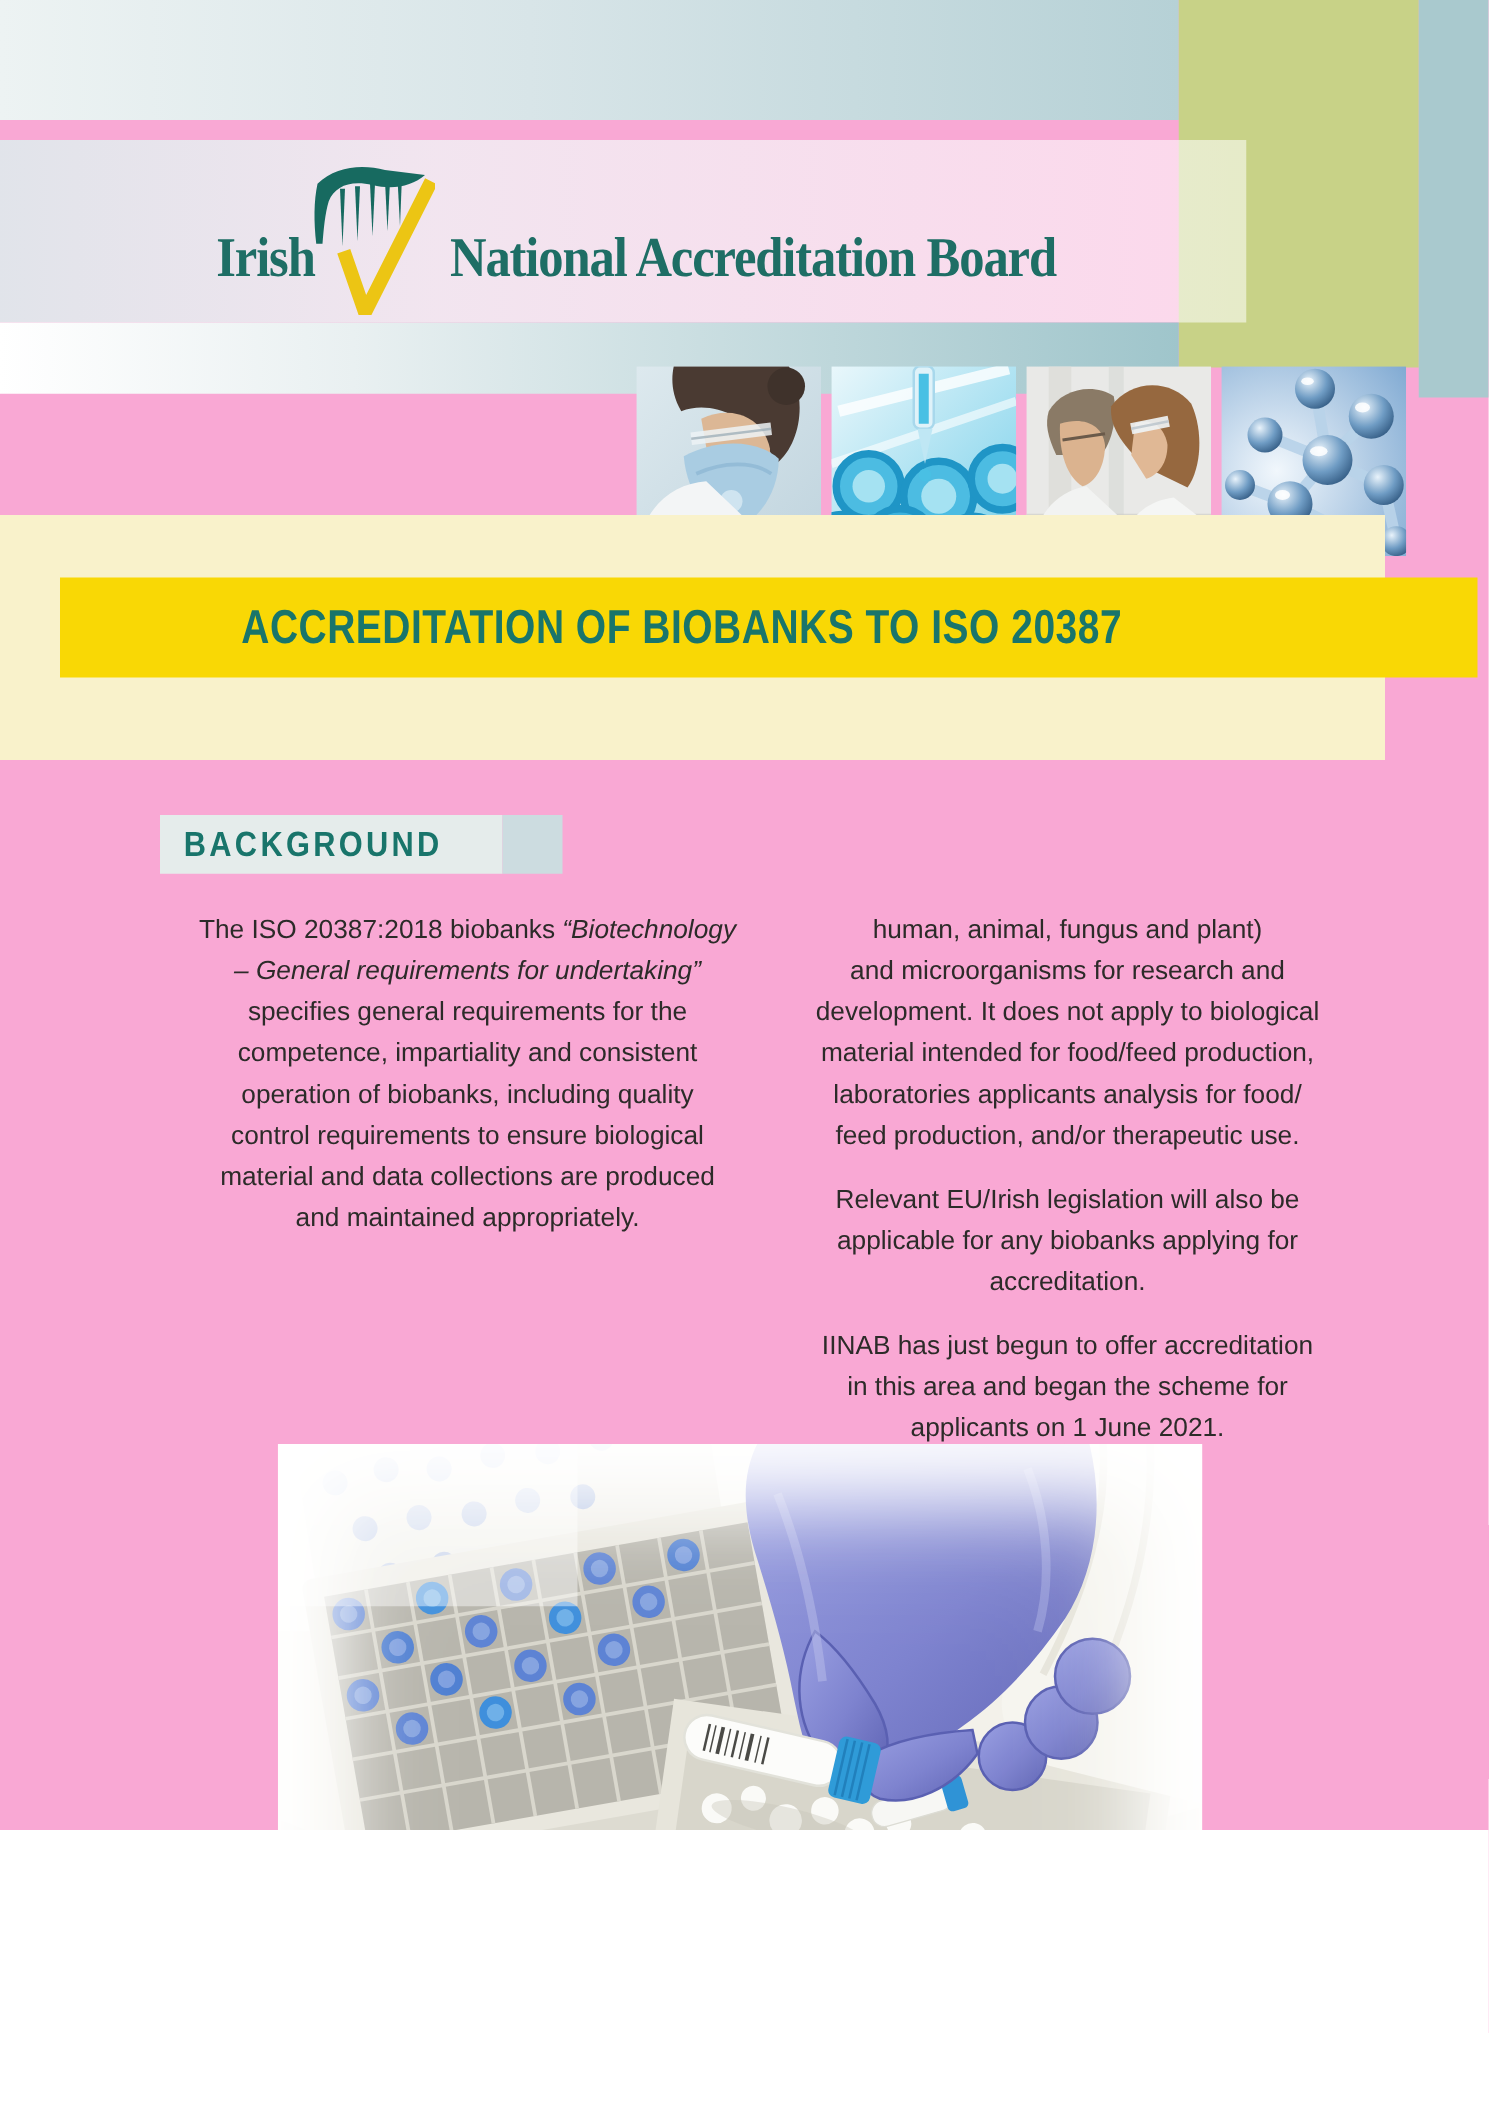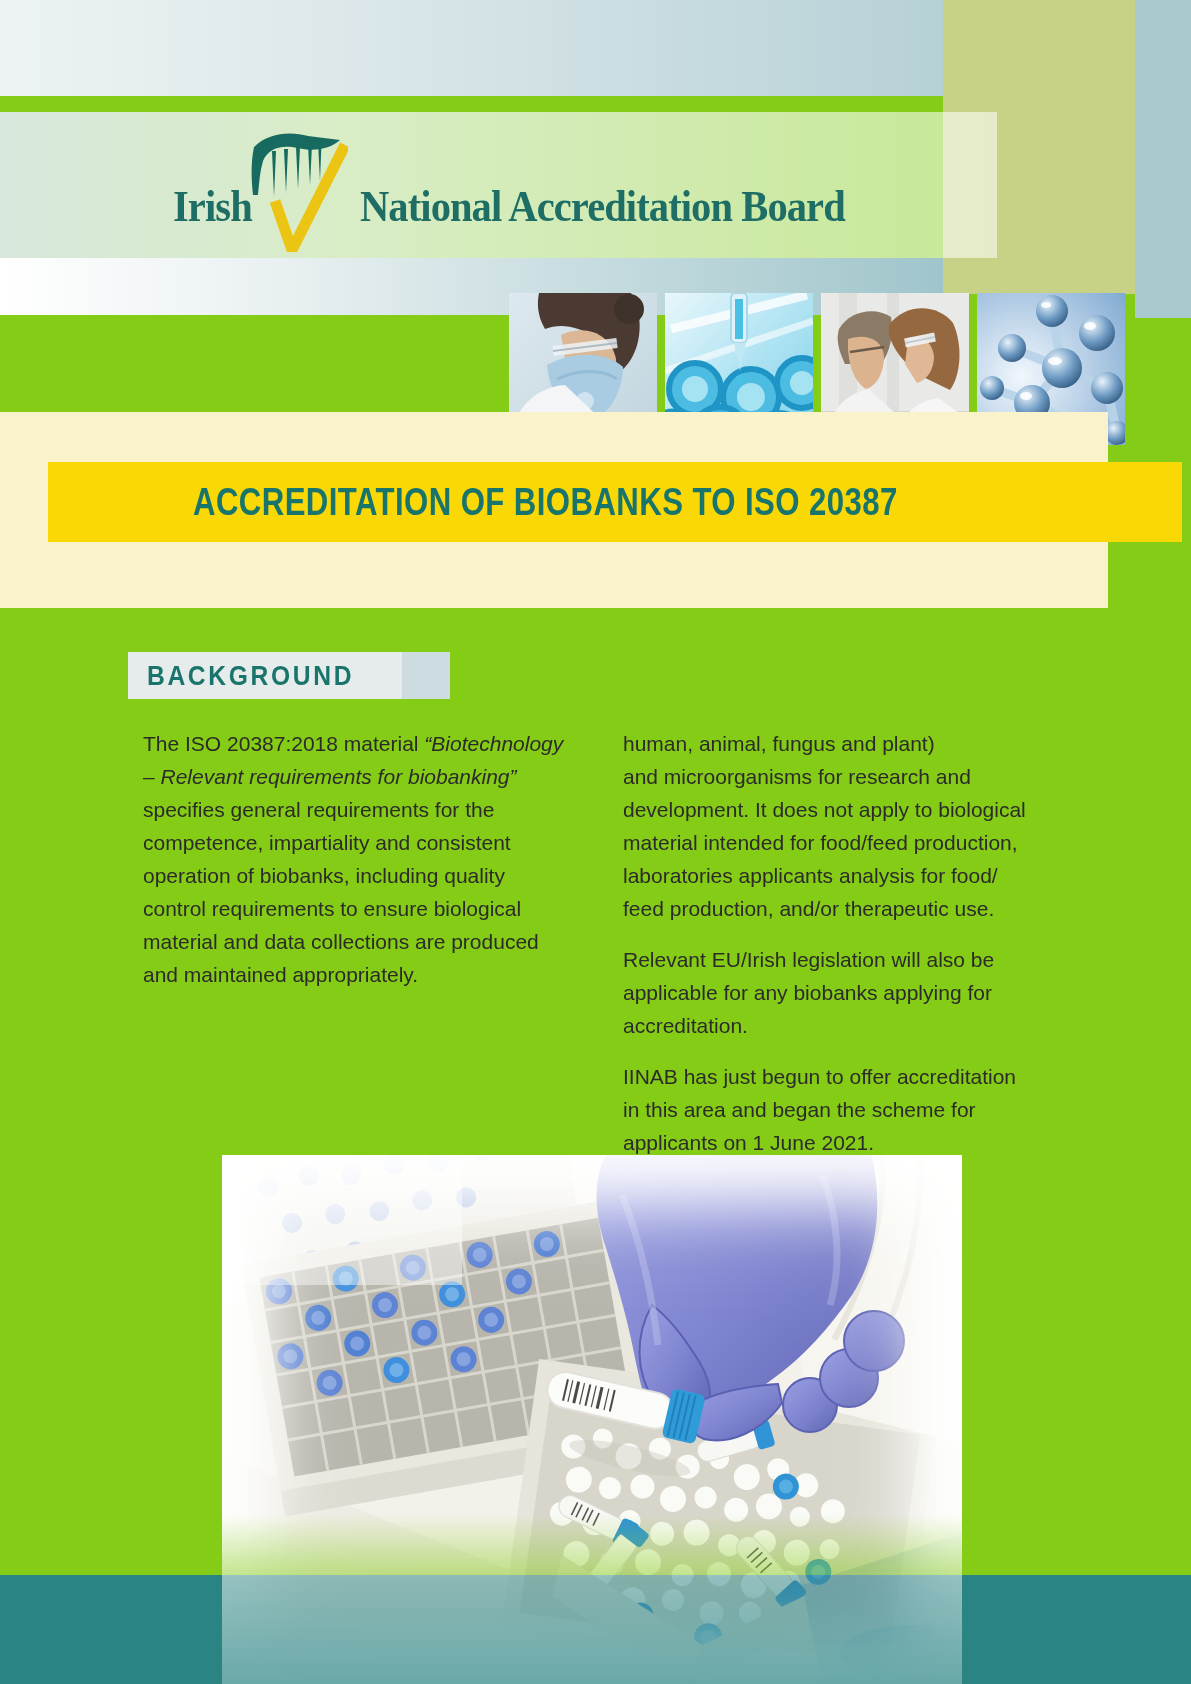--- a/index.html
+++ b/index.html
@@ -1,17 +1,17 @@
 <!DOCTYPE html>
 <html><head>
 <meta charset="utf-8">
 <style>
   html,body{margin:0;padding:0;background:#ffffff;}
-  .page{position:relative;width:1191px;height:1684px;background:#84cc16;overflow:hidden;
-        font-family:"Liberation Sans",sans-serif;}
+  .page{position:relative;width:1191px;height:1464px;background:#f9a8d4;overflow:hidden;
+        font-family:"Liberation Sans",sans-serif;text-align:center;}
   .abs{position:absolute;}
 
   
   .band-a{left:0;top:0;width:943px;height:96px;
           background:linear-gradient(90deg,#edf3f3 0%,#d8e5e8 45%,#b6d1d6 100%);}
   .stripe-olive{left:943px;top:0;width:192px;height:294px;background:#c8d287;}
   .stripe-teal{left:1135px;top:0;width:56px;height:318px;background:#a9c9ce;}
   .logo-band{left:0;top:112px;width:997px;height:146px;
              background:linear-gradient(90deg,rgba(223,233,236,.92) 0%,rgba(240,246,247,.78) 35%,rgba(255,255,255,.55) 100%);}
   .band-b{left:0;top:258px;width:943px;height:57px;
@@ -192,22 +192,22 @@
   <div class="abs banner">
     <span class="banner-title">ACCREDITATION OF BIOBANKS TO ISO 20387</span>
   </div>
 
   <div class="abs bg-block">
     <span class="bg-heading">BACKGROUND</span>
   </div>
   <div class="abs bg-square"></div>
 
   <div class="col" id="col-left">
-    <p><span>The ISO 20387:2018 material </span><span class="ital">“Biotechnology
-– Relevant requirements for biobanking”</span><span>
+    <p><span>The ISO 20387:2018 biobanks </span><span class="ital">“Biotechnology
+– General requirements for undertaking”</span><span>
 specifies general requirements for the
 competence, impartiality and consistent
 operation of biobanks, including quality
 control requirements to ensure biological
 material and data collections are produced
 and maintained appropriately.</span></p>
   </div>
   <div class="col" id="col-right">
     <p>human, animal, fungus and plant)
 and microorganisms for research and

